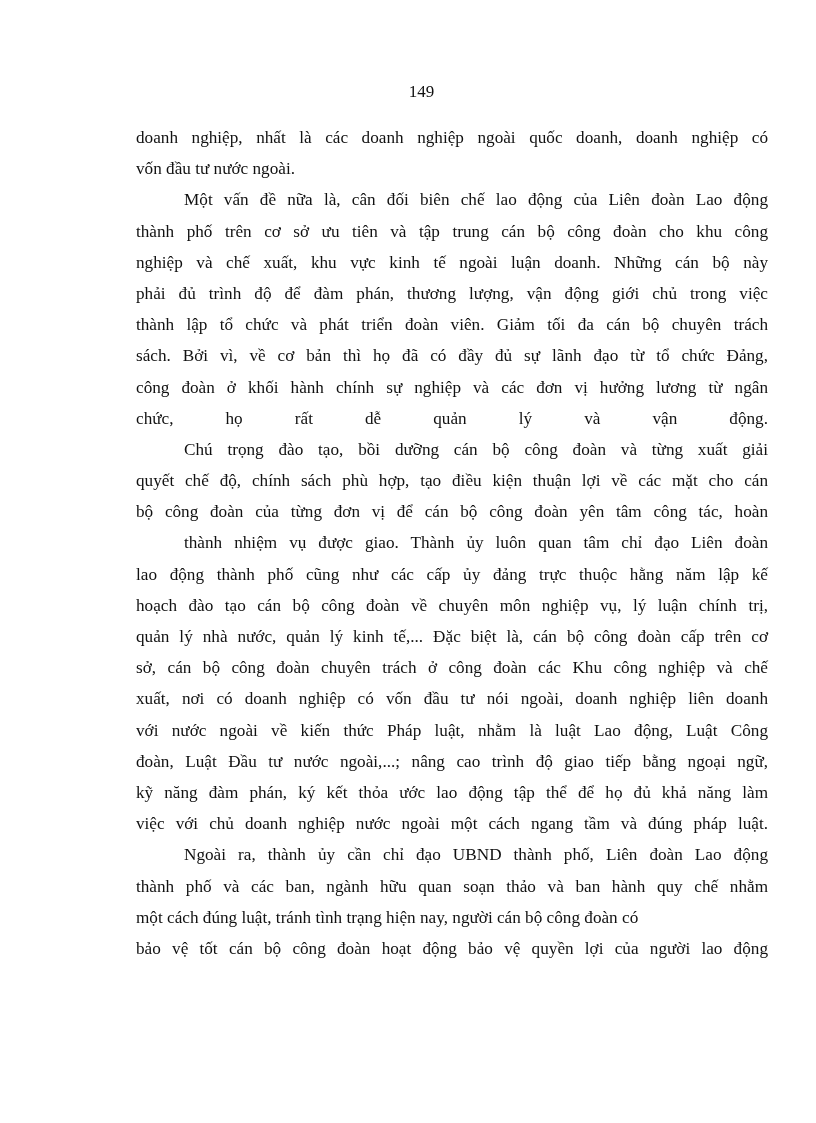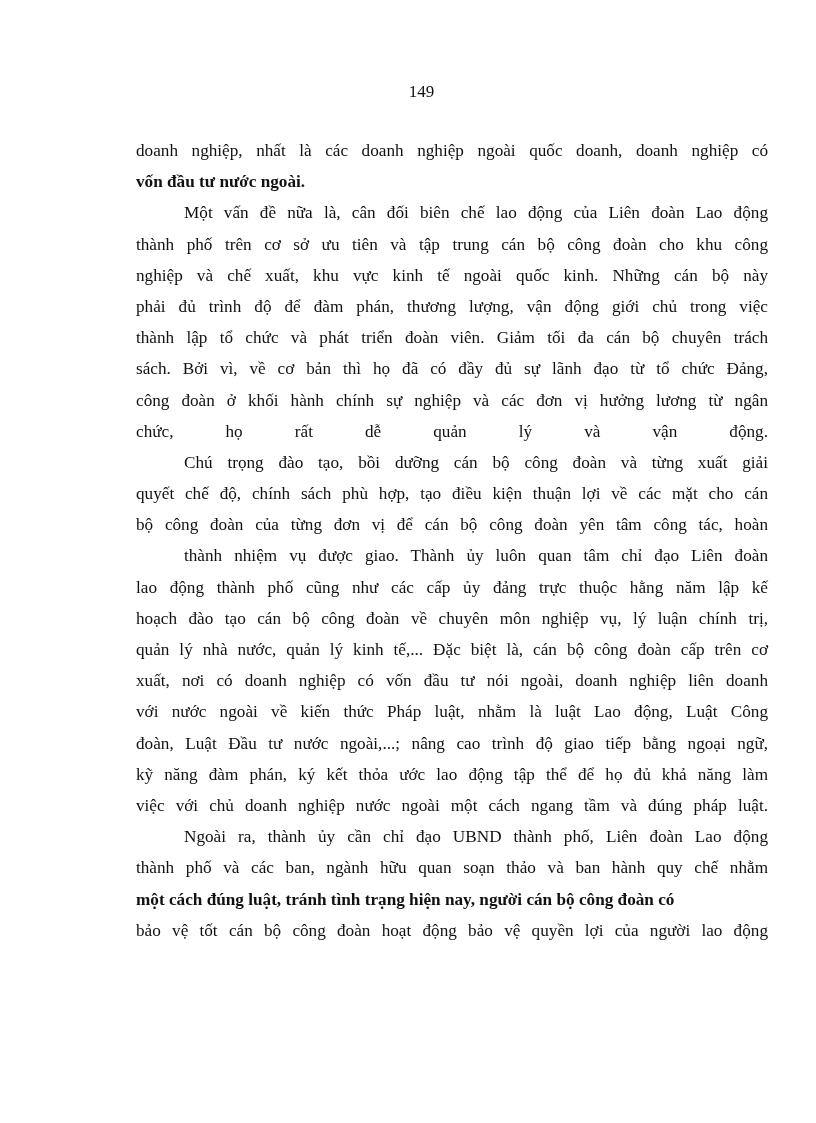--- a/index.html
+++ b/index.html
@@ -8,53 +8,54 @@
       position: absolute; left: 0; top: 0; width: 816px; height: 1123px;
       background: #ffffff; color: #111111;
       font-family: "Liberation Serif", "DejaVu Serif", serif;
       padding-left: 27px;
     }
     .page-number {
       position: absolute; top: 80px; left: 0; width: 100%;
       text-align: center; font-size: 17px; line-height: 24px;
     }
     .body-text {
-      position: absolute; left: 136px; top: 135px; width: 632px;
+      position: absolute; left: 136px; top: 122px; width: 632px;
     }
     .line {
       font-size: 17.2px; line-height: 31.2px; height: 31.2px;
       white-space: nowrap; text-align: justify; text-align-last: justify;
       display: block;
     }
     .line.indent { padding-left: 48px; }
-    .line.last { text-align-last: left; font-weight: bold; }
+    .line.last { text-align-last: left; }
   </style>
 </head>
 <body>
 
 <div class="page">
   <div class="page-number">149</div>
   <div class="body-text">
     <span class="line">doanh nghiệp, nhất là các doanh nghiệp ngoài quốc doanh, doanh nghiệp có</span>
     <span class="line last">vốn đầu tư nước ngoài.</span>
     <span class="line indent">Một vấn đề nữa là, cân đối biên chế lao động của Liên đoàn Lao động</span>
     <span class="line">thành phố trên cơ sở ưu tiên và tập trung cán bộ công đoàn cho khu công</span>
-    <span class="line">nghiệp và chế xuất, khu vực kinh tế ngoài quốc kinh. Những cán bộ này</span>
+    <span class="line">nghiệp và chế xuất, khu vực kinh tế ngoài luận doanh. Những cán bộ này</span>
     <span class="line">phải đủ trình độ để đàm phán, thương lượng, vận động giới chủ trong việc</span>
     <span class="line">thành lập tổ chức và phát triển đoàn viên. Giảm tối đa cán bộ chuyên trách</span>
     <span class="line">sách. Bởi vì, về cơ bản thì họ đã có đầy đủ sự lãnh đạo từ tổ chức Đảng,</span>
     <span class="line">công đoàn ở khối hành chính sự nghiệp và các đơn vị hưởng lương từ ngân</span>
     <span class="line">chức, họ rất dễ quản lý và vận động.</span>
     <span class="line indent">Chú trọng đào tạo, bồi dưỡng cán bộ công đoàn và từng xuất giải</span>
     <span class="line">quyết chế độ, chính sách phù hợp, tạo điều kiện thuận lợi về các mặt cho cán</span>
     <span class="line">bộ công đoàn của từng đơn vị để cán bộ công đoàn yên tâm công tác, hoàn</span>
     <span class="line indent">thành nhiệm vụ được giao. Thành ủy luôn quan tâm chỉ đạo Liên đoàn</span>
     <span class="line">lao động thành phố cũng như các cấp ủy đảng trực thuộc hằng năm lập kế</span>
     <span class="line">hoạch đào tạo cán bộ công đoàn về chuyên môn nghiệp vụ, lý luận chính trị,</span>
     <span class="line">quản lý nhà nước, quản lý kinh tế,... Đặc biệt là, cán bộ công đoàn cấp trên cơ</span>
+    <span class="line">sở, cán bộ công đoàn chuyên trách ở công đoàn các Khu công nghiệp và chế</span>
     <span class="line">xuất, nơi có doanh nghiệp có vốn đầu tư nói ngoài, doanh nghiệp liên doanh</span>
     <span class="line">với nước ngoài về kiến thức Pháp luật, nhằm là luật Lao động, Luật Công</span>
     <span class="line">đoàn, Luật Đầu tư nước ngoài,...; nâng cao trình độ giao tiếp bằng ngoại ngữ,</span>
     <span class="line">kỹ năng đàm phán, ký kết thỏa ước lao động tập thể để họ đủ khả năng làm</span>
     <span class="line">việc với chủ doanh nghiệp nước ngoài một cách ngang tầm và đúng pháp luật.</span>
     <span class="line indent">Ngoài ra, thành ủy cần chỉ đạo UBND thành phố, Liên đoàn Lao động</span>
     <span class="line">thành phố và các ban, ngành hữu quan soạn thảo và ban hành quy chế nhằm</span>
     <span class="line last">một cách đúng luật, tránh tình trạng hiện nay, người cán bộ công đoàn có</span>
     <span class="line">bảo vệ tốt cán bộ công đoàn hoạt động bảo vệ quyền lợi của người lao động</span>
   </div>

